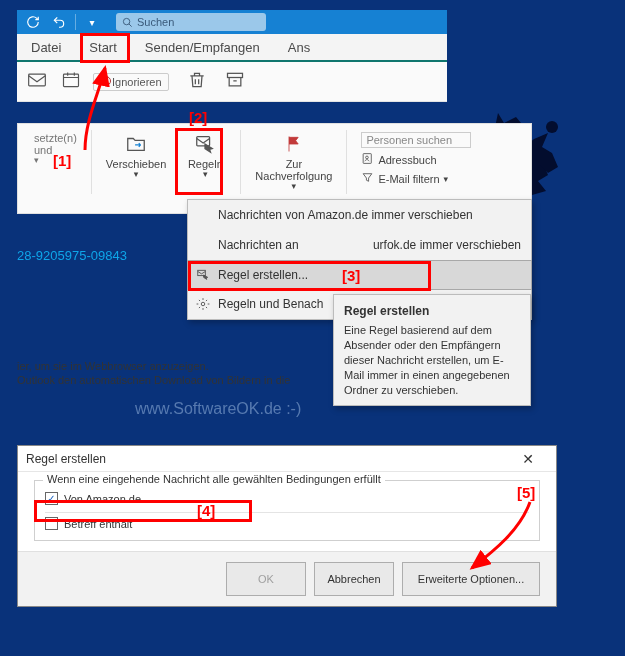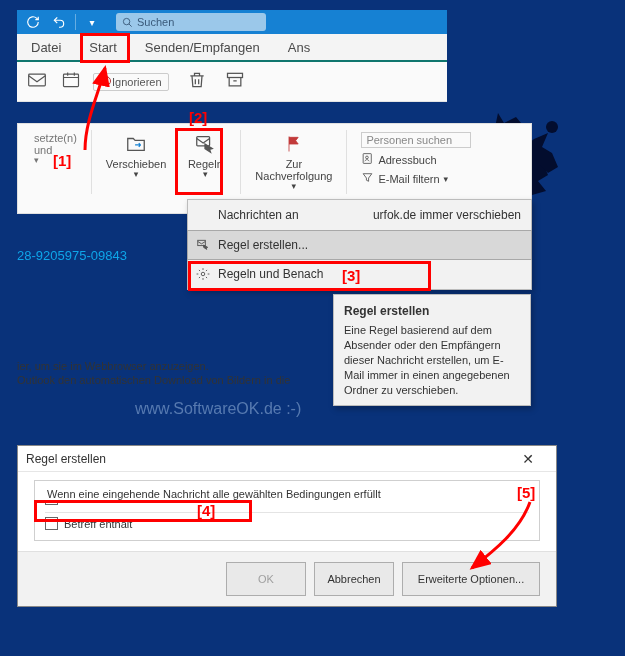--- a/index.html
+++ b/index.html
@@ -43,21 +43,21 @@
 
   
   .frag { position: absolute; left: 17px; color: #333; font-size: 11px; background: transparent; }
 
   
   .dlg { position: absolute; left: 17px; top: 445px; width: 540px; background: #fff; border: 1px solid #888; }
   .dlg-title { height: 26px; background: #fff; display: flex; align-items: center; padding: 0 8px; font-size: 12px; color: #333; border-bottom: 1px solid #e6e6e6; }
   .dlg-close { margin-left: auto; width: 40px; text-align: center; font-size: 14px; color: #333; }
   .dlg-body { padding: 6px 16px 10px 16px; font-size: 11px; color: #333; }
   .dlg-group { border: 1px solid #cfcfcf; padding: 8px 10px 10px 10px; margin-top: 2px; position: relative; }
-  .dlg-group-legend { position: absolute; top: -8px; left: 8px; background: #fff; padding: 0 4px; font-size: 11px; margin-top: 15px; }
+  .dlg-group-legend { position: absolute; top: -8px; left: 8px; background: #fff; padding: 0 4px; font-size: 11px; }
   .chk-row { display: flex; align-items: center; gap: 6px; padding: 3px 0; }
   .chk { width: 13px; height: 13px; border: 1px solid #666; display: inline-flex; align-items: center; justify-content: center; font-size: 10px; color: #1860c0; }
   .subject { display: flex; align-items: center; gap: 8px; margin-top: 4px; border-top: 1px solid #e4e4e4; padding-top: 4px; }
   .subject-box { flex: 1; border: 1px solid #aaa; padding: 1px 4px; font-size: 11px; background: #fff; overflow: hidden; white-space: nowrap; }
   .dlg-footer { display: flex; justify-content: flex-end; gap: 8px; padding: 10px 16px; background: #f2f2f2; border-top: 1px solid #e0e0e0; }
   .btn { min-width: 80px; height: 34px; font-size: 11px; border: 1px solid #adadad; background: #e9e9e9; display: flex; align-items: center; justify-content: center; color: #333; }
   .btn.disabled { color: #a0a0a0; }
 
   
   .redbox { position: absolute; border: 3px solid #ff0000; pointer-events: none; }
@@ -205,20 +205,23 @@
       </div>
     </div>
   </div>
   <div class="grplabel">Verschie</div>
 </div>
 
 <div class="frag" style="top:248px;font-size:13px;color:#0ea5e9">28-9205975-09843</div>
 
 <div class="menu">
   <div class="menu-item">
+    <span>Nachrichten von Amazon.de immer verschieben</span>
+  </div>
+  <div class="menu-item">
     <span>Nachrichten an</span>
     <span style="margin-left:auto">urfok.de immer verschieben</span>
   </div>
   <div class="menu-sep"></div>
   <div class="menu-item hilite">
     <span class="mi-icon">
         <svg width="14" height="14" viewBox="0 0 24 24" fill="none" stroke="#555" stroke-width="1.6">
           <rect x="3" y="4" width="13" height="9"></rect>
           <path d="M3 6l6.5 4L16 6"></path>
           <path d="M13 12l7 4-2.5 1 .8 2.5-5.3-3.5z" fill="#555"></path>

